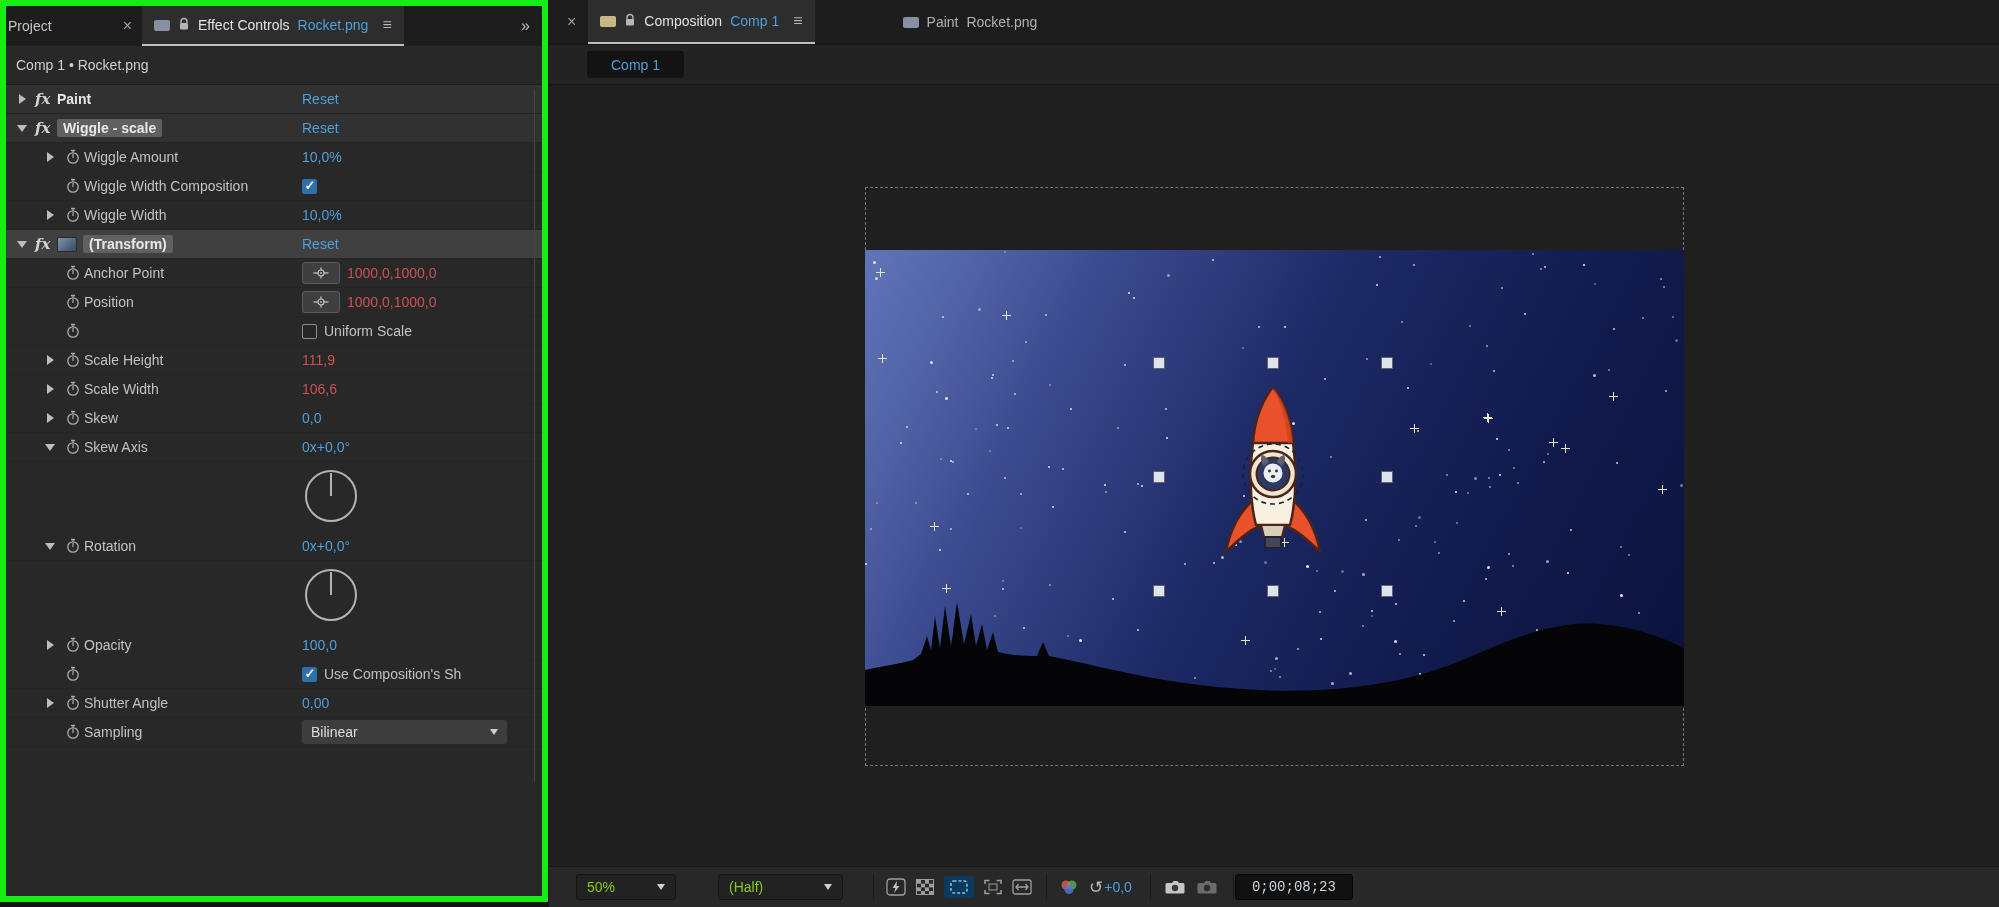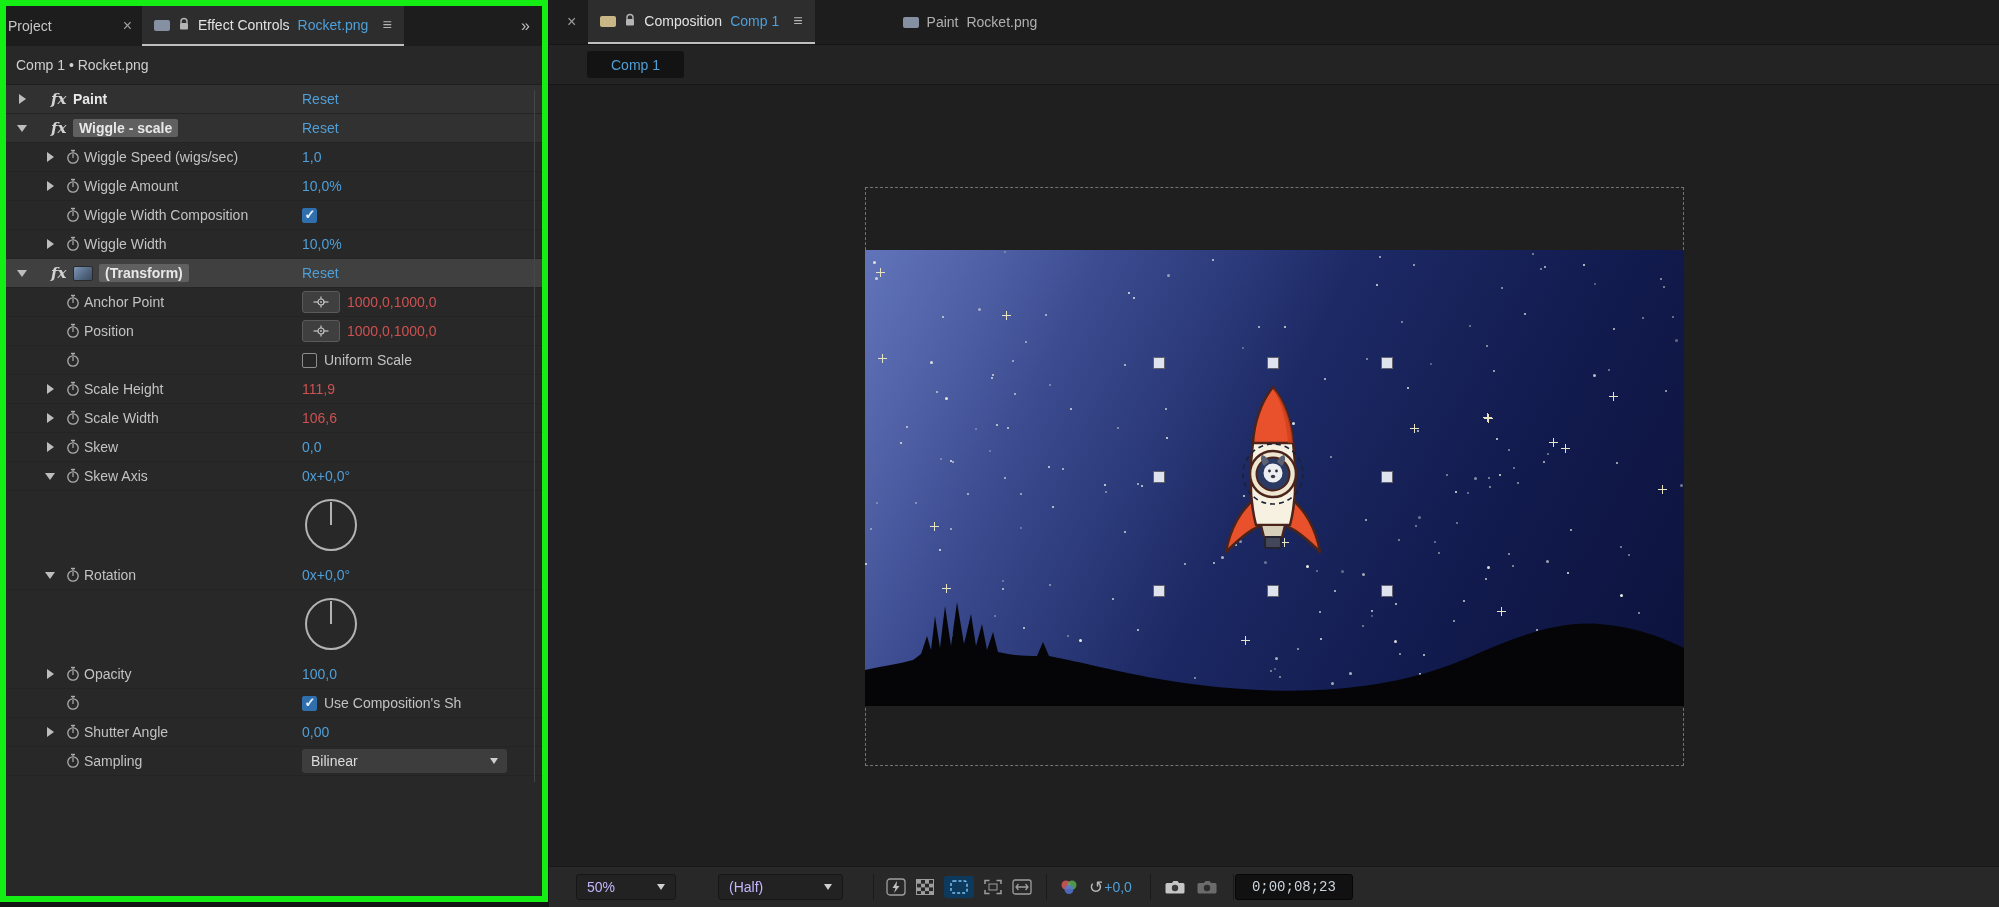--- a/index.html
+++ b/index.html
@@ -30,21 +30,21 @@
           border-bottom:1px solid #242424;position:relative;box-sizing:border-box;}
   .ec-row.effect{background:#313131;}
   .ec-row.row-selected{background:#404040;}
   .ec-row.dial-row{height:70px;border-bottom:none;}
   .tri-wrap{width:16px;display:inline-flex;justify-content:center;align-items:center;flex:none;}
   .arrow-fx{margin-left:8px;}
   .arrow-prop{margin-left:36px;}
   .tri{width:0;height:0;border-style:solid;display:inline-block;}
   .tri-right{border-width:5px 0 5px 7px;border-color:transparent transparent transparent #bdbdbd;}
   .tri-down{border-width:7px 5px 0 5px;border-color:#bdbdbd transparent transparent transparent;}
-  .fx{width:22px;margin-left:21px;flex:none;font-family:"DejaVu Serif",serif;font-style:italic;
+  .fx{width:22px;margin-left:5px;flex:none;font-family:"DejaVu Serif",serif;font-style:italic;
       font-weight:bold;color:#d3d3d3;font-size:15px;}
   .badge{width:18px;height:13px;border-radius:2px;background:linear-gradient(135deg,#7e97b5 0%,#51657f 60%,#3c4c61 100%);
          margin-right:6px;flex:none;border:1px solid #2a2a2a;}
   .ename{font-weight:bold;color:#e8e8e8;white-space:nowrap;}
   .ename.chip{background:#606060;border-radius:2px;padding:1px 6px;}
   .sw-icn{width:22px;margin-left:4px;flex:none;display:inline-flex;align-items:center;justify-content:center;}
   .plabel{white-space:nowrap;}
   .val{position:absolute;left:296px;display:flex;align-items:center;gap:7px;}
   .v-link{color:#4f9fd8;}
   .v-blue{color:#4f9fd8;}
@@ -83,21 +83,21 @@
   .stars i{position:absolute;background:#eef0e6;border-radius:50%;display:block;}
   .stars b{position:absolute;width:9px;height:9px;display:block;}
   .stars b::before{content:"";position:absolute;left:0;top:4px;width:9px;height:1px;background:#e8e4bf;}
   .stars b::after{content:"";position:absolute;left:4px;top:0;width:1px;height:9px;background:#e8e4bf;}
   .mountains{position:absolute;left:0;bottom:0;width:819px;height:456px;}
   .rocket{position:absolute;left:346px;top:132px;}
   .handle{position:absolute;width:12px;height:12px;background:#dfe3ee;border:1px solid #62626e;box-sizing:border-box;}
   .comp-toolbar{position:absolute;left:0;right:0;bottom:0;height:40px;background:#282828;
                 border-top:1px solid #191919;display:flex;align-items:center;font-size:14px;}
   .tb-dd{display:flex;align-items:center;justify-content:space-between;background:#222;border:1px solid #161616;
-         border-radius:3px;height:26px;padding:0 10px;color:#c4b5fd;box-sizing:border-box;}
+         border-radius:3px;height:26px;padding:0 10px;color:#84cc16;box-sizing:border-box;}
   .tb-sep{width:1px;height:26px;background:#1a1a1a;}
   .tb-icn{display:inline-flex;align-items:center;justify-content:center;}
   .tb-icn.active{background:#0d3a5c;border-radius:3px;padding:4px 6px;}
   .tb-exposure{color:#4f9fd8;}
   .tb-reset{color:#b9b9b9;font-size:17px;}
   .tc{background:#111;border:1px solid #060606;border-radius:3px;padding:4px 16px;color:#ccd4dc;
       font-family:"Liberation Mono",monospace;font-size:14px;}
 </style>
 </head>
 <body>
@@ -137,37 +137,20 @@
           </span>
         </div>
         <div class="ec-row effect">
           <span class="tri-wrap arrow-fx">
             <span class="tri tri-down"></span>
           </span>
           <span class="fx">fx</span>
           <span class="ename chip">Wiggle - scale</span>
           <span class="val">
             <span class="v-link">Reset</span>
-          </span>
-        </div>
-        <div class="ec-row">
-          <span class="tri-wrap arrow-prop">
-            <span class="tri tri-right"></span>
-          </span>
-          <span class="sw-icn">
-            <svg width="16" height="16" viewBox="0 0 16 16">
-              <line x1="6" y1="1.5" x2="10" y2="1.5" stroke="#adadad" stroke-width="1.4"></line>
-              <line x1="8" y1="1.5" x2="8" y2="3.5" stroke="#adadad" stroke-width="1.2"></line>
-              <circle cx="8" cy="9" r="5.2" fill="none" stroke="#adadad" stroke-width="1.3"></circle>
-              <line x1="8" y1="9" x2="8" y2="5" stroke="#adadad" stroke-width="1.2"></line>
-            </svg>
-          </span>
-          <span class="plabel">Wiggle Speed (wigs/sec)</span>
-          <span class="val">
-            <span class="v-blue">1,0</span>
           </span>
         </div>
         <div class="ec-row">
           <span class="tri-wrap arrow-prop">
             <span class="tri tri-right"></span>
           </span>
           <span class="sw-icn">
             <svg width="16" height="16" viewBox="0 0 16 16">
               <line x1="6" y1="1.5" x2="10" y2="1.5" stroke="#adadad" stroke-width="1.4"></line>
               <line x1="8" y1="1.5" x2="8" y2="3.5" stroke="#adadad" stroke-width="1.2"></line>

